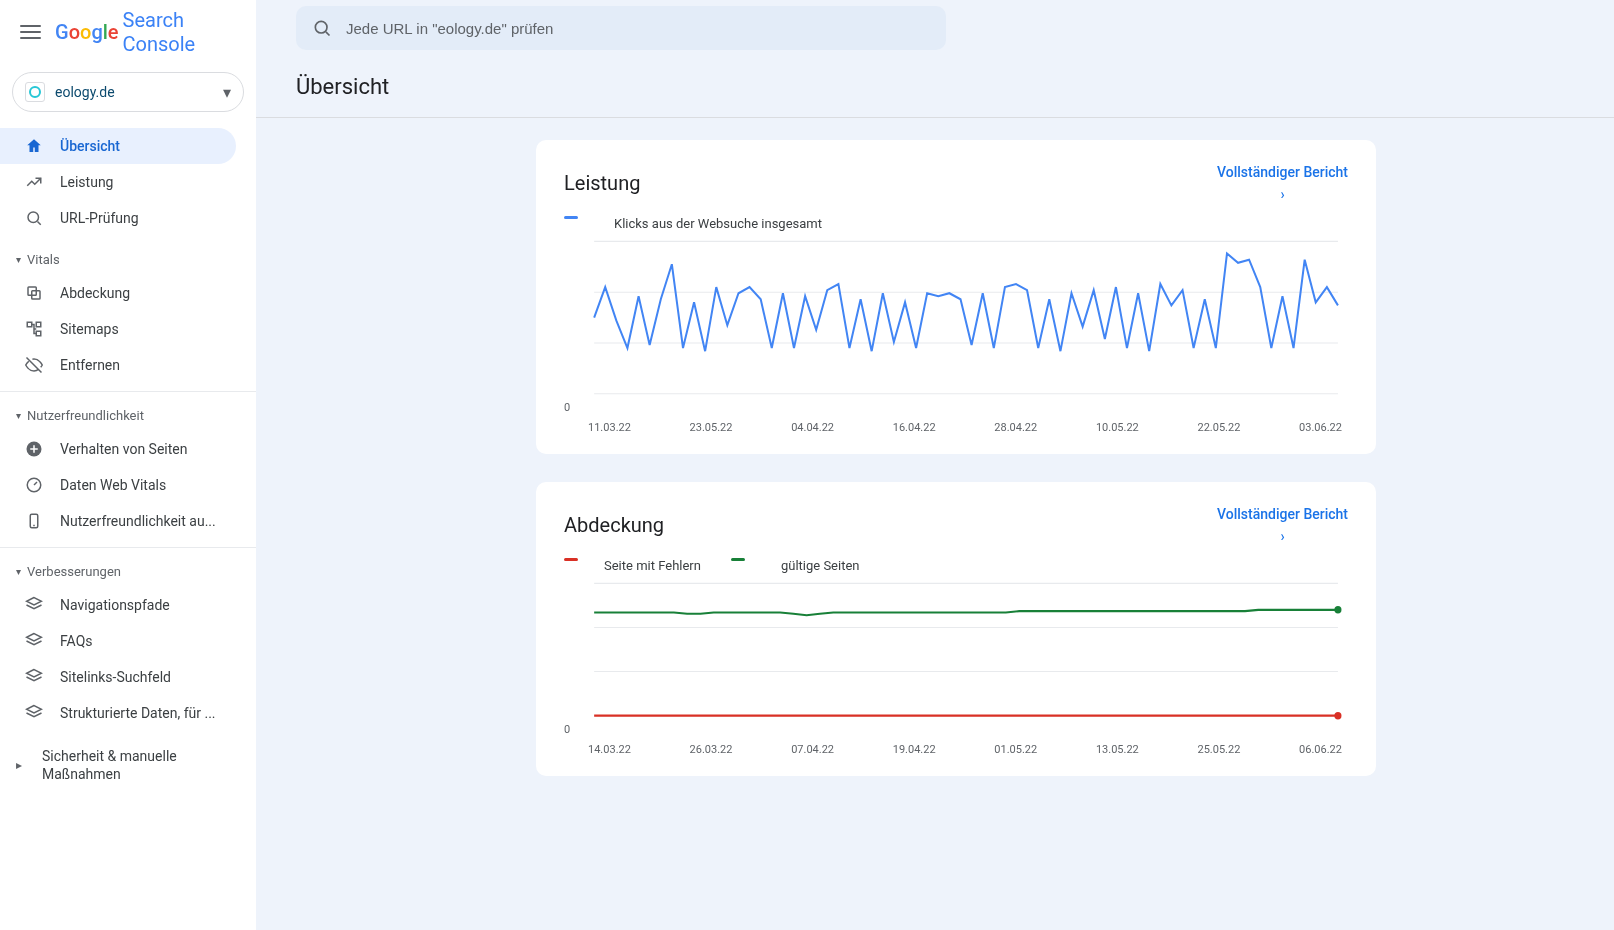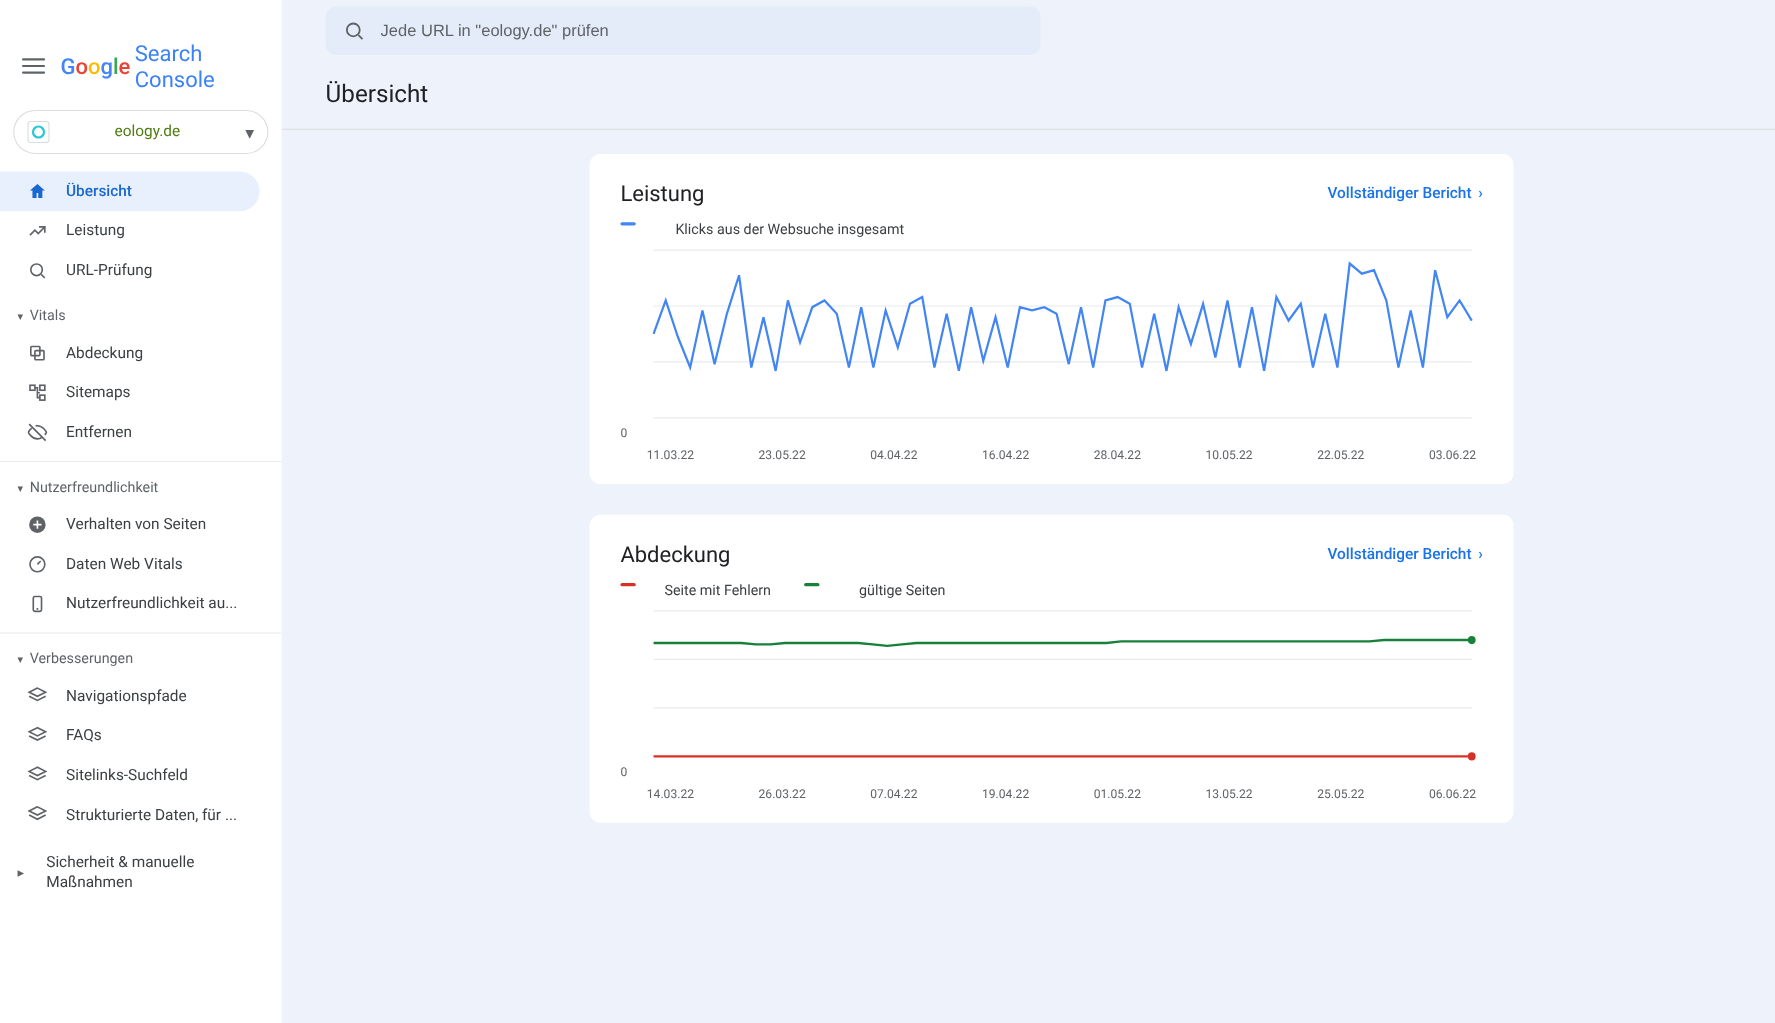--- a/index.html
+++ b/index.html
@@ -19,21 +19,20 @@
     flex-direction: column;
     padding-top: 8px;
     overflow-y: auto;
   }
   .topbar {
     display: flex;
     align-items: center;
     height: 48px;
     padding: 0 20px;
     gap: 14px;
-    margin-top: 28px;
   }
   .menu-btn {
     width: 24px; height: 24px;
     display: flex; flex-direction: column; justify-content: center; gap: 4px;
     cursor: pointer;
   }
   .menu-btn span { display:block; height: 2px; background:#5f6368; border-radius:1px; }
   .logo { display:flex; align-items:center; gap:4px; font-size:20px; color:#5f6368; }
   .logo .g { font-weight:500; }
   .logo .g1{color:#4285F4}.logo .g2{color:#EA4335}.logo .g3{color:#FBBC05}.logo .g4{color:#4285F4}.logo .g5{color:#34A853}.logo .g6{color:#EA4335}
@@ -47,21 +46,21 @@
     align-items: center;
     padding: 0 12px;
     cursor: pointer;
     gap: 10px;
   }
   .property-selector .fav {
     width: 20px; height:20px; border:1px solid #dadce0; border-radius:3px;
     display:flex; align-items:center; justify-content:center;
   }
   .property-selector .fav-inner{ width:12px;height:12px;border:2px solid #27c7d6; border-radius:50%; }
-  .property-selector .name { flex:1; font-size:14px; color:#4d7c0f;text-align:center; }
+  .property-selector .name { flex:1; font-size:14px; color:#0c4a6e; }
   .property-selector .chev { color:#5f6368; }
 
   .nav-section { padding: 4px 0; }
   .nav-section + .nav-section { border-top: 1px solid #e8eaed; margin-top:4px; padding-top:8px; }
   .section-header {
     display:flex; align-items:center; gap:6px;
     padding: 8px 16px;
     font-size: 13px; color:#5f6368;
     cursor:pointer;
   }
@@ -130,21 +129,21 @@
     border-radius:10px;
     padding: 24px 28px 20px 28px;
     margin-bottom: 28px;
     box-shadow: 0 0 0 rgba(0,0,0,0);
     max-width: 840px;
   }
   .card-header { display:flex; align-items:center; justify-content:space-between; margin-bottom:14px;}
   .card-title { font-size:20px; color:#202124; }
   .full-report {
     display:flex; align-items:center; gap:6px;
-    color:#1a73e8; font-size:14px; font-weight:500; cursor:pointer;
+    color:#1a73e8; font-size:14px; font-weight:500; cursor:pointer;flex-direction:column;
   }
   .legend { display:flex; gap:30px; align-items:center; margin: 8px 0 4px 0; font-size:13px; color:#3c4043;}
   .legend-item { display:flex; align-items:flex-start; gap:8px; }
   .legend-swatch { width:14px; height:3px; border-radius:2px; }
   .chart-wrap { position:relative; }
   .y-zero { position:absolute; left:0; bottom:20px; font-size:11px; color:#5f6368;}
   svg.chart { width:100%; height:180px; display:block; }
   .x-labels { display:flex; justify-content:space-between; font-size:11px; color:#5f6368; padding: 6px 6px 0 24px; gap: 37px;}
   svg.chart2 { width:100%; height:160px; display:block; }
 </style>

